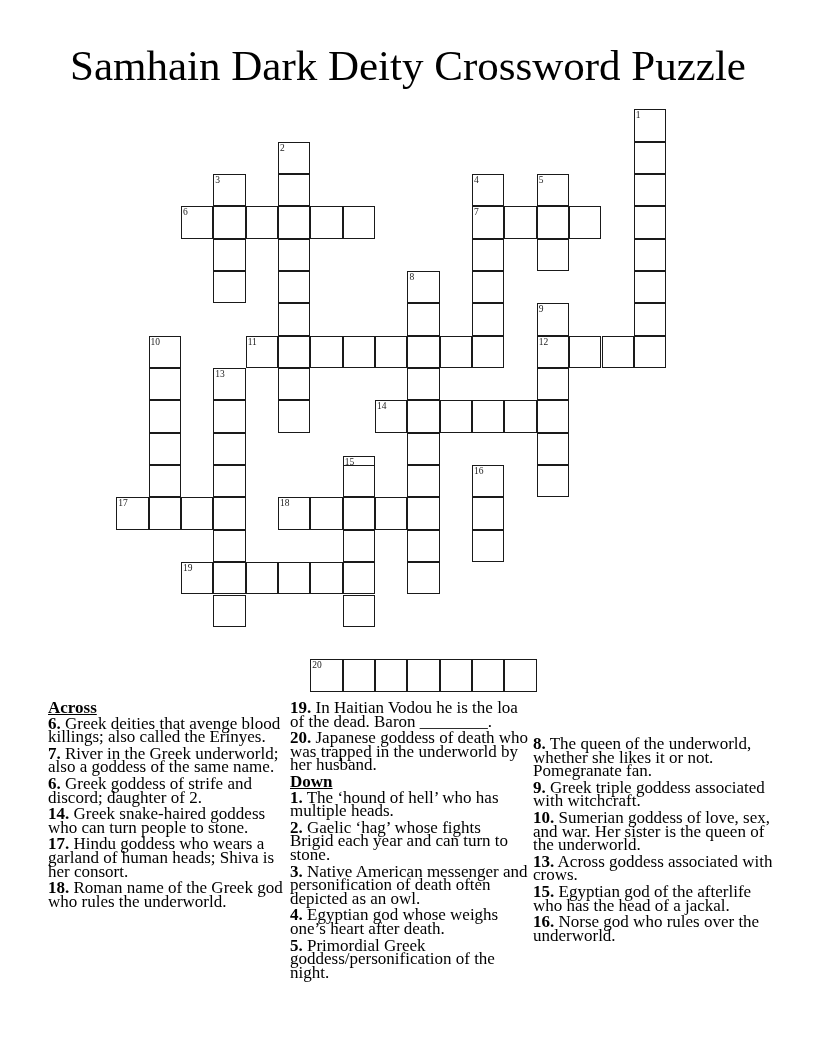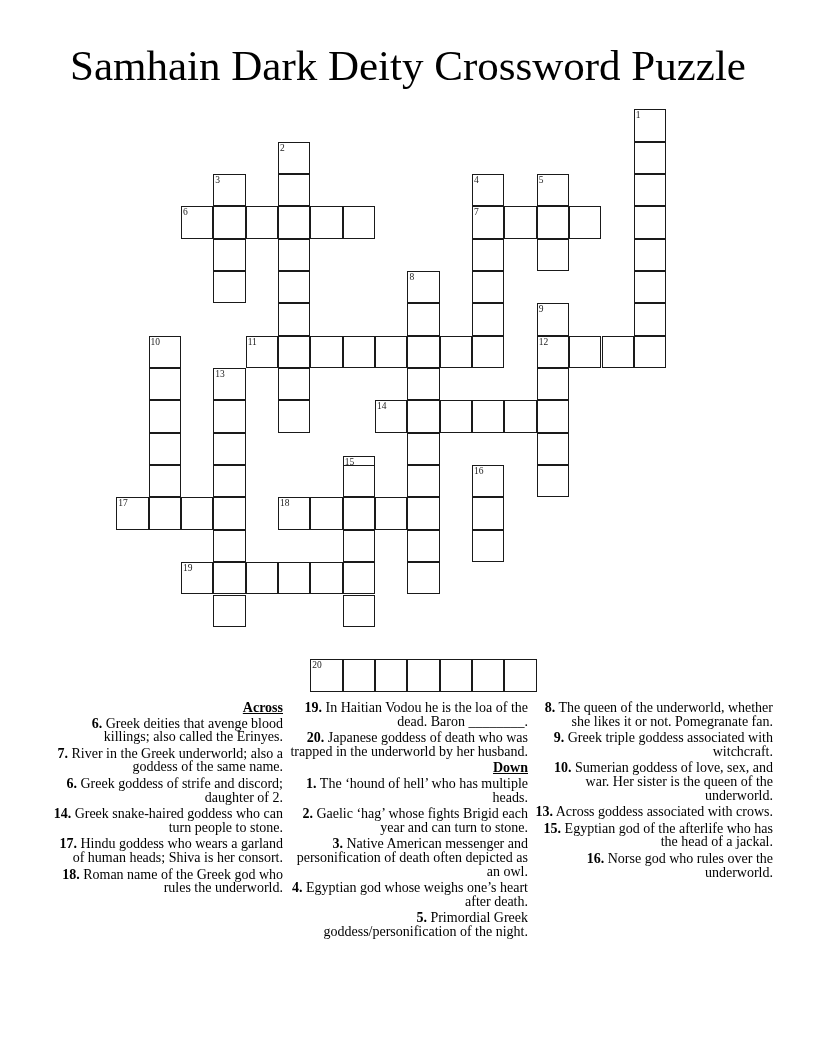--- a/index.html
+++ b/index.html
@@ -4,24 +4,24 @@
 <style>
   html, body { margin:0; padding:0; background:#ffffff; }
   body { width:816px; height:1056px; position:relative; overflow:hidden;
          font-family:"Liberation Serif", serif; color:#000; }
   .title { position:absolute; left:0; top:38px; width:816px; text-align:center;
            font-size:43px; line-height:56px; }
   .grid { position:absolute; left:0; top:0; width:816px; height:700px; }
   .cell { position:absolute; width:32.35px; height:32.35px; box-sizing:border-box;
           border:1.5px solid #1a1a1a; background:#fff; margin-left:-0.75px; margin-top:-0.75px; }
   .cell .num { position:absolute; left:1px; top:0px; font-size:9.5px; line-height:11px; color:#222; }
-  .clues { position:absolute; top:701px; font-size:14px; line-height:13.6px;text-align:right; }
+  .clues { position:absolute; top:701px; font-size:17px; line-height:13.6px; }
   .col1 { left:48px; width:235px; }
   .col2 { left:290px; width:238px; }
-  .col3 { left:533px; width:240px; }
+  .col3 { left:533px; width:240px;margin-top:36px; }
   .hdr { font-weight:bold; text-decoration:underline; margin-bottom:2px; }
   .clue { margin-bottom:3px; }
   .clue b { font-weight:bold; }
 </style>
 </head>
 <body>
 
 <div class="title">Samhain Dark Deity Crossword Puzzle</div>
 
 <div class="grid" id="grid">

